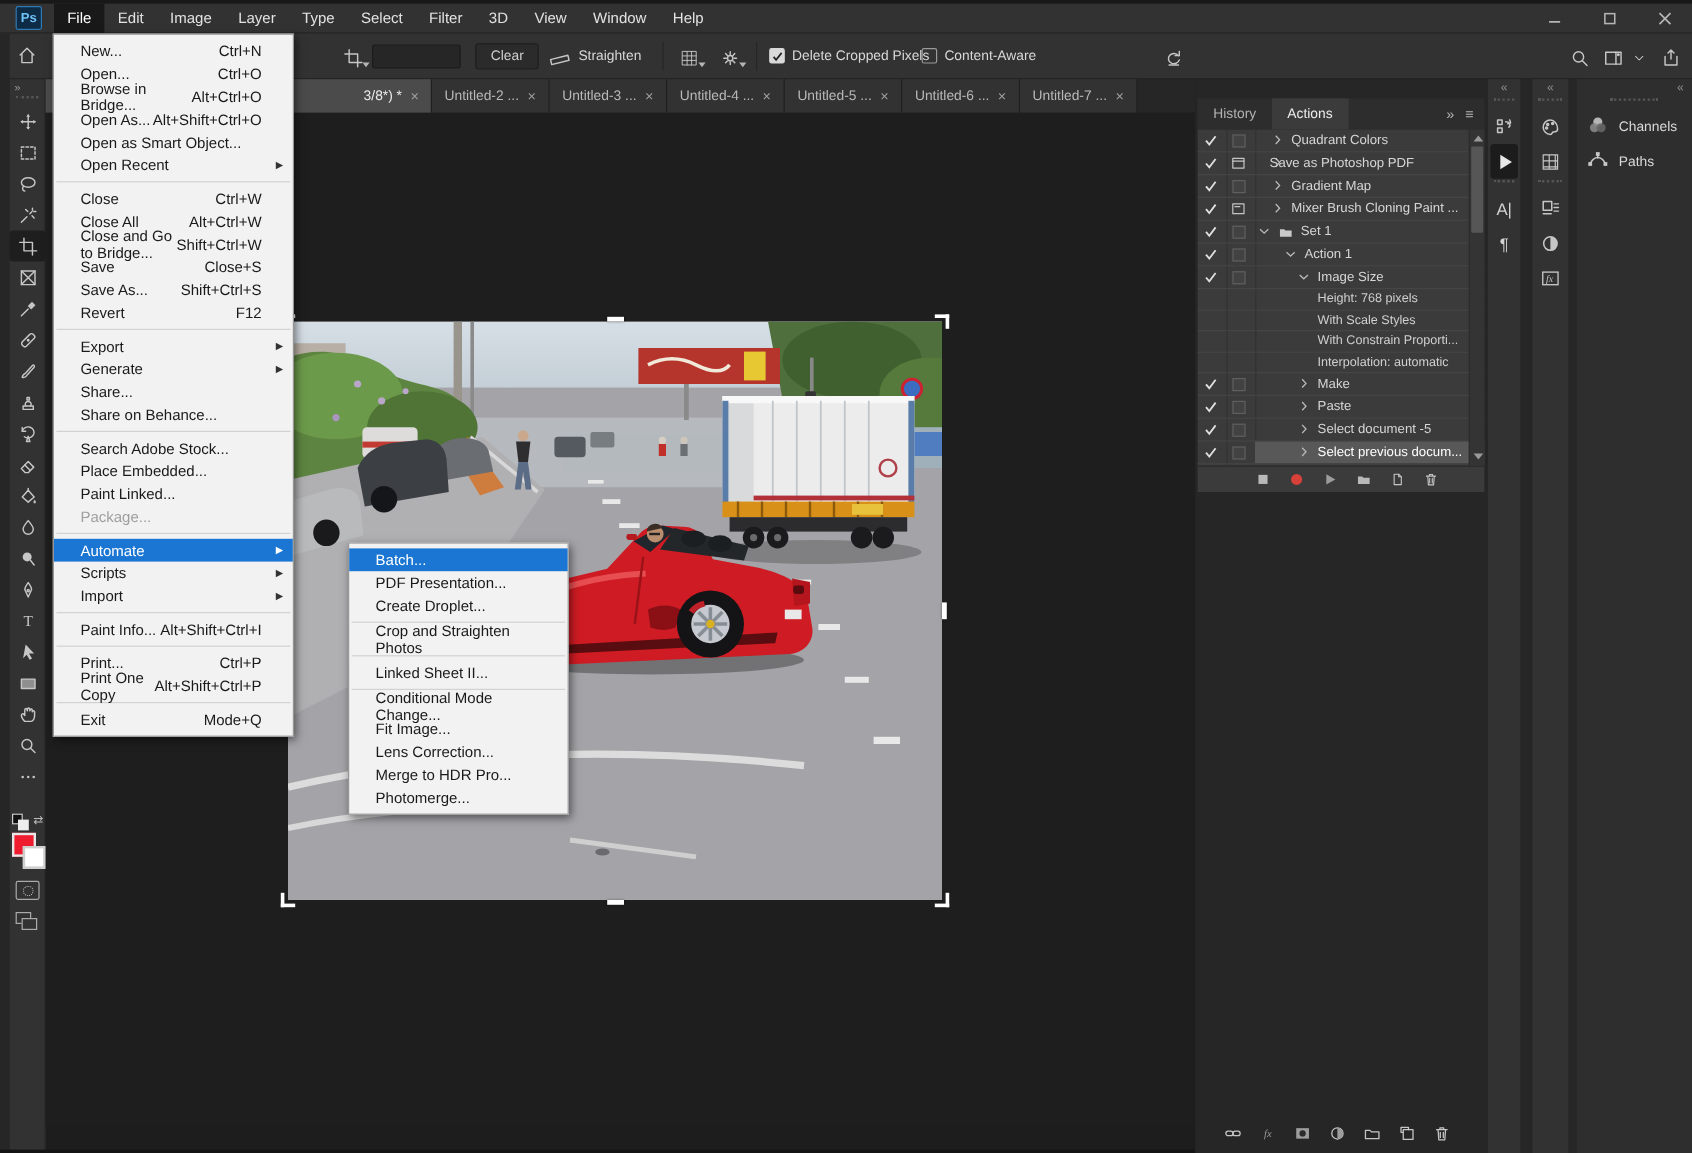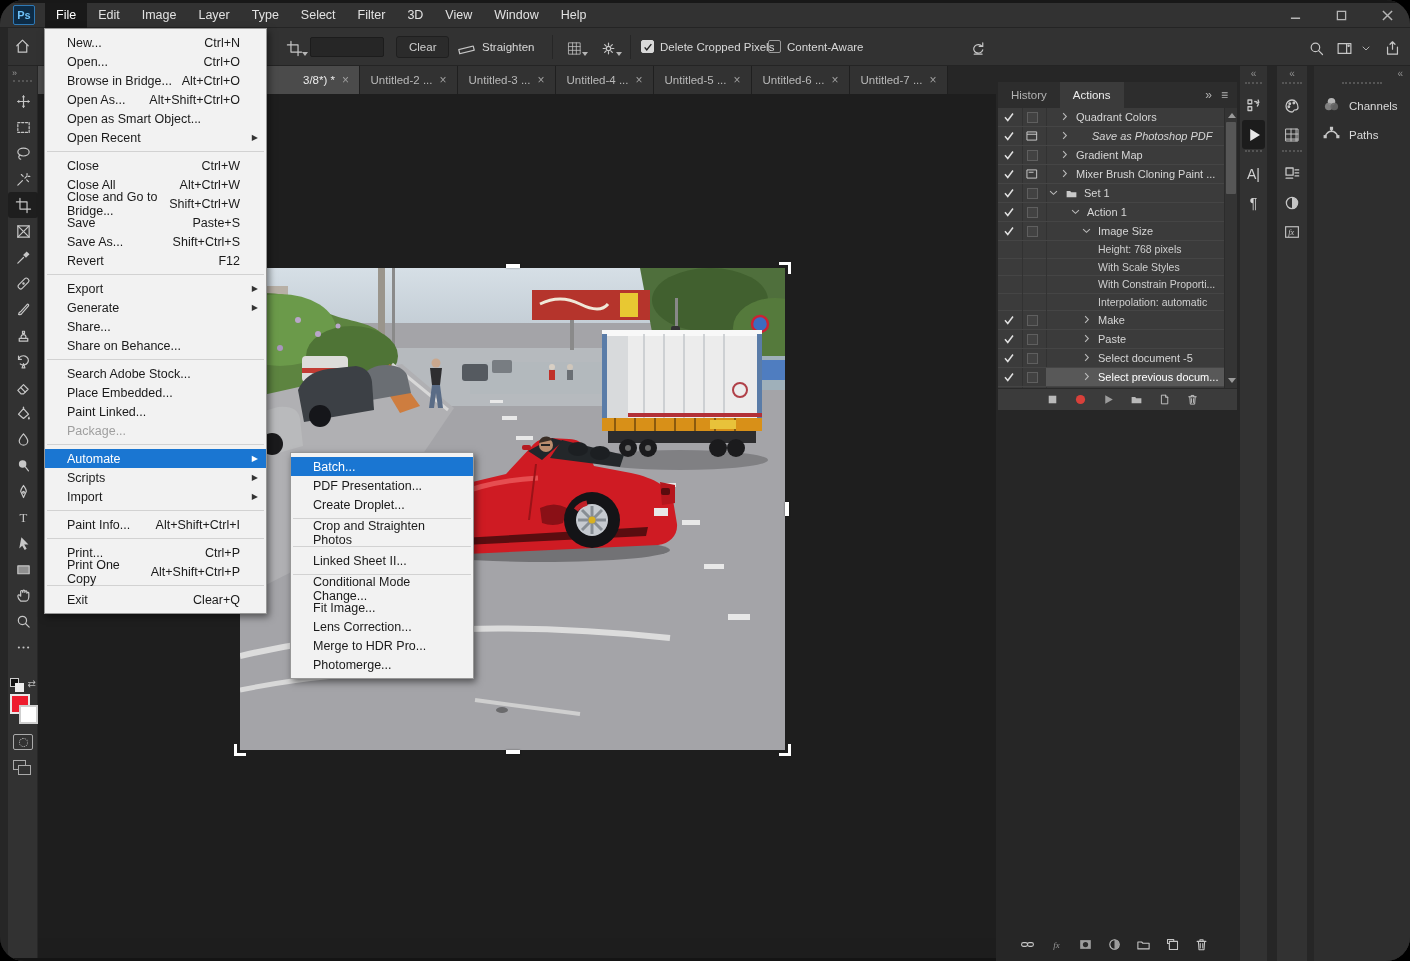--- a/index.html
+++ b/index.html
@@ -1,18 +1,18 @@
 <!DOCTYPE html>
 <html style="--accent: #1a76d2; --fg-red: #ee1c2e; --record: #d8403a;"><head>
 <meta charset="utf-8">
 <style>
   *{box-sizing:border-box;margin:0;padding:0}
   html,body{background:#000;}
   .app{position:relative;width:1410px;height:961px;background:#1d1d1d;overflow:hidden;
-       font-family:"Liberation Sans",sans-serif;color:#d8d8d8;font-size:12px;border-radius:24px;}
+       font-family:"Liberation Sans",sans-serif;color:#d8d8d8;font-size:12px;}
   
   .titlebar{position:absolute;left:0;top:0;right:0;height:28px;background:#323232;
             border-bottom:1px solid #242424;display:flex;align-items:center;padding-top:3px;}
   .top-edge{position:absolute;left:0;top:0;width:100%;height:3px;background:#181818;}
   .ps-logo{width:22px;height:20px;margin:0 10px 0 13px;background:#0d2b45;color:#6fc1f7;
            border:1px solid #2f79b5;border-radius:2px;font-size:11px;font-weight:bold;
            display:flex;align-items:center;justify-content:center;}
   .mb-item{padding:0 11px;height:25px;line-height:24px;color:#e2e2e2;font-size:12.5px;cursor:default;}
   .mb-item.active{background:#191919;color:#fff;}
   .win-controls{margin-left:auto;display:flex;height:25px;}
@@ -74,21 +74,21 @@
   
   .statusbar{position:absolute;left:38px;bottom:3px;height:20px;width:958px;background:#2f2f2f;
              display:flex;align-items:center;font-size:11px;color:#c9c9c9;}
   .sb-zoom{width:58px;text-align:center;border-right:1px solid #262626;height:100%;line-height:20px;}
   .sb-doc{width:214px;height:100%;background:#3a3a3a;display:flex;align-items:center;justify-content:center;position:relative;}
   .sb-doc .chev{position:absolute;right:38px;color:#bbb;}
   .bottom-edge{position:absolute;left:0;bottom:0;width:100%;height:3px;background:#141414;}
   
   .pmenu{position:absolute;background:#f2f2f2;border:1px solid #979797;box-shadow:2px 3px 7px rgba(0,0,0,.5);
          padding:4px 0;z-index:50;font-size:12.5px;color:#1a1a1a;}
-  #file-menu{left:44px;top:28px;width:223px;}
+  #file-menu{left:44px;top:28px;width:201px;}
   #automate-sub{left:290px;top:452px;width:184px;z-index:51;}
   .pmenu-row{height:19px;display:flex;align-items:center;padding-left:22px;position:relative;cursor:default;}
   .pm-short{margin-left:auto;padding-right:26px;}
   .pm-arrow{position:absolute;right:8px;font-size:8px;color:#333;}
   .pmenu-row.hl{background:var(--accent);color:#fff;}
   .pmenu-row.hl .pm-arrow{color:#fff;}
   .pmenu-row.disabled{color:#9f9f9f;}
   .pmenu-sep{height:1px;background:#d2d2d2;margin:4px 2px;}
   
   .rightdock{position:absolute;left:996px;top:66px;right:0;bottom:0;background:#262626;}
@@ -589,21 +589,21 @@
             <span class="act-chk"><svg width="12" height="12" viewBox="0 0 24 24" fill="none" stroke="#e0e0e0" stroke-width="3">
                 <path d="M4 12.5l5.5 6.5L20 5"></path>
               </svg></span>
             <span class="act-modal"><svg width="14" height="14" viewBox="0 0 24 24" fill="none" stroke="#c6c6c6" stroke-width="1.7" stroke-linecap="round" stroke-linejoin="round">
                 <rect x="4" y="5" width="16" height="14"></rect>
                 <path d="M4 9h16"></path>
               </svg></span>
             <span class="act-arrow" style="left: 61px;"><svg width="11" height="11" viewBox="0 0 24 24" fill="none" stroke="#b9b9b9" stroke-width="2.4">
                 <path d="M9 4.5l7 7.5-7 7.5"></path>
               </svg></span>
-            <span class="act-label" style="left: 94px; font-style: italic;">Save as Photoshop PDF</span>
+            <span class="act-label" style="left: 60px;">Save as Photoshop PDF</span>
           </div>
           <div class="act-row">
             <span class="act-chk"><svg width="12" height="12" viewBox="0 0 24 24" fill="none" stroke="#e0e0e0" stroke-width="3">
                 <path d="M4 12.5l5.5 6.5L20 5"></path>
               </svg></span>
             <span class="act-box"></span>
             <span class="act-arrow" style="left: 61px;"><svg width="11" height="11" viewBox="0 0 24 24" fill="none" stroke="#b9b9b9" stroke-width="2.4">
                 <path d="M9 4.5l7 7.5-7 7.5"></path>
               </svg></span>
             <span class="act-label" style="left: 78px;">Gradient Map</span>
@@ -885,21 +885,21 @@
       <div class="pmenu-row">
         <span class="pm-label">Close All</span>
         <span class="pm-short">Alt+Ctrl+W</span>
       </div>
       <div class="pmenu-row">
         <span class="pm-label">Close and Go to Bridge...</span>
         <span class="pm-short">Shift+Ctrl+W</span>
       </div>
       <div class="pmenu-row">
         <span class="pm-label">Save</span>
-        <span class="pm-short">Paste+S</span>
+        <span class="pm-short">Close+S</span>
       </div>
       <div class="pmenu-row">
         <span class="pm-label">Save As...</span>
         <span class="pm-short">Shift+Ctrl+S</span>
       </div>
       <div class="pmenu-row">
         <span class="pm-label">Revert</span>
         <span class="pm-short">F12</span>
       </div>
       <div class="pmenu-sep"></div>
@@ -964,21 +964,21 @@
         <span class="pm-label">Print...</span>
         <span class="pm-short">Ctrl+P</span>
       </div>
       <div class="pmenu-row">
         <span class="pm-label">Print One Copy</span>
         <span class="pm-short">Alt+Shift+Ctrl+P</span>
       </div>
       <div class="pmenu-sep"></div>
       <div class="pmenu-row">
         <span class="pm-label">Exit</span>
-        <span class="pm-short">Clear+Q</span>
+        <span class="pm-short">Mode+Q</span>
       </div>
     </div>
   <div class="pmenu" id="automate-sub">
       <div class="pmenu-row hl">
         <span class="pm-label">Batch...</span>
         <span class="pm-short"></span>
       </div>
       <div class="pmenu-row">
         <span class="pm-label">PDF Presentation...</span>
         <span class="pm-short"></span>

